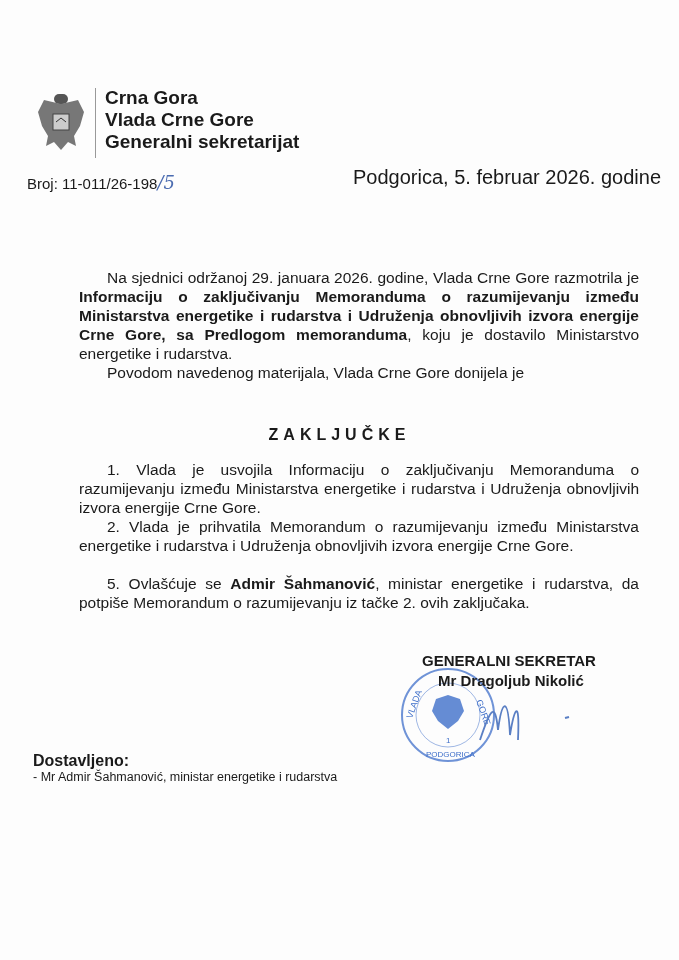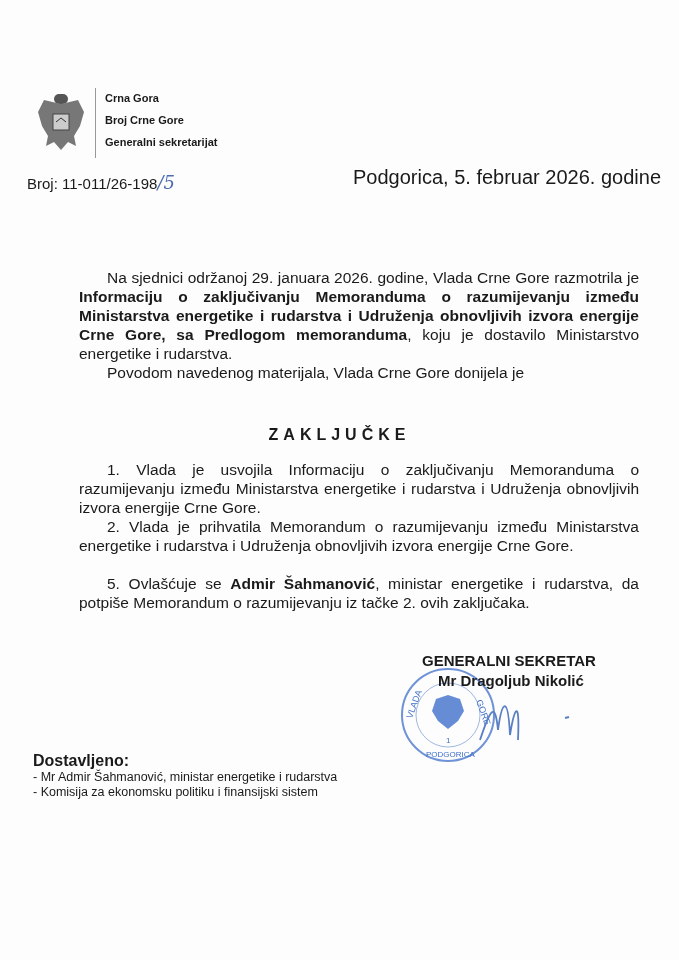--- a/index.html
+++ b/index.html
@@ -1,19 +1,19 @@
 <!DOCTYPE html>
 <html><head>
 <meta charset="utf-8">
 <style>
   html,body{margin:0;padding:0;}
   body{width:679px;height:960px;background:#fdfdfd;position:relative;overflow:hidden;
        font-family:"Liberation Sans",sans-serif;color:#1a1a1a;}
   .abs{position:absolute;}
-  .hdr-line{font-size:11px;font-weight:bold;line-height:20px;white-space:nowrap;}
+  .hdr-line{font-size:19px;font-weight:bold;line-height:20px;white-space:nowrap;}
   .vrule{position:absolute;left:95px;top:88px;width:1px;height:70px;background:#999;}
   .body-text{position:absolute;left:60px;width:560px;font-size:15.5px;line-height:19px;text-align:justify;margin-left:19px;}
   .ind{text-indent:28px;}
   .title{position:absolute;left:0;width:679px;top:426px;text-align:center;font-weight:bold;
          font-size:16px;letter-spacing:5px;}
   .sig{position:absolute;font-weight:bold;font-size:15px;white-space:nowrap;}
   .dost{position:absolute;left:33px;top:753px;font-size:12.5px;line-height:15px;}
   .dost b{font-size:16px;}
   .handnum{font-family:"DejaVu Serif",serif;font-style:italic;color:#4a6bb0;font-size:18px;}
 </style>
@@ -23,21 +23,21 @@
 <div class="abs" style="left:34px;top:92px;width:54px;height:62px;">
   <svg width="54" height="62" viewBox="0 0 54 62">
     <rect x="20" y="2" width="14" height="10" rx="5" fill="#555"></rect>
     <path d="M27 12 L10 8 L4 20 L8 34 L14 44 L12 54 L20 50 L27 58 L34 50 L42 54 L40 44 L46 34 L50 20 L44 8 Z" fill="#777"></path>
     <rect x="19" y="22" width="16" height="16" fill="#ccc" stroke="#444"></rect>
     <path d="M22 30 l5 -4 l5 4" stroke="#333" fill="none"></path>
   </svg>
 </div>
 <div class="vrule"></div>
 <div class="abs hdr-line" style="left:105px;top:88px;">Crna Gora</div>
-<div class="abs hdr-line" style="left:105px;top:110px;">Broj Crne Gore</div>
+<div class="abs hdr-line" style="left:105px;top:110px;">Vlada Crne Gore</div>
 <div class="abs hdr-line" style="left:105px;top:132px;">Generalni sekretarijat</div>
 
 <div class="abs" style="left:27px;top:172px;font-size:15px;white-space:nowrap;">
   <span>Broj: 11-011/26-198</span><span class="handnum">/5</span>
 </div>
 <div class="abs" style="left:353px;top:166px;font-size:20px;white-space:nowrap;">Podgorica, 5. februar 2026. godine</div>
 
 <div class="body-text ind" style="top:268px;">
   <span>Na sjednici održanoj 29. januara 2026. godine, Vlada Crne Gore razmotrila je </span><b>Informaciju o zaključivanju Memoranduma o razumijevanju između Ministarstva energetike i rudarstva i Udruženja obnovljivih izvora energije Crne Gore, sa Predlogom memoranduma</b><span>, koju je dostavilo Ministarstvo energetike i rudarstva.</span>
 </div>
@@ -68,14 +68,14 @@
     <path d="M95 28 l4 -1" stroke="#5a7fc4" stroke-width="2"></path>
   </svg>
 </div>
 
 <div class="sig" style="left:422px;top:652px;">GENERALNI SEKRETAR</div>
 <div class="sig" style="left:438px;top:672px;">Mr Dragoljub Nikolić</div>
 
 <div class="dost">
   <b>Dostavljeno:</b><br>
   <span>- Mr Admir Šahmanović, ministar energetike i rudarstva</span><br>
-  <span>- Komisija za ekonomsku politiku i finansijski sistem</span><br>
+  <br>
 </div>
 
 </body></html>

